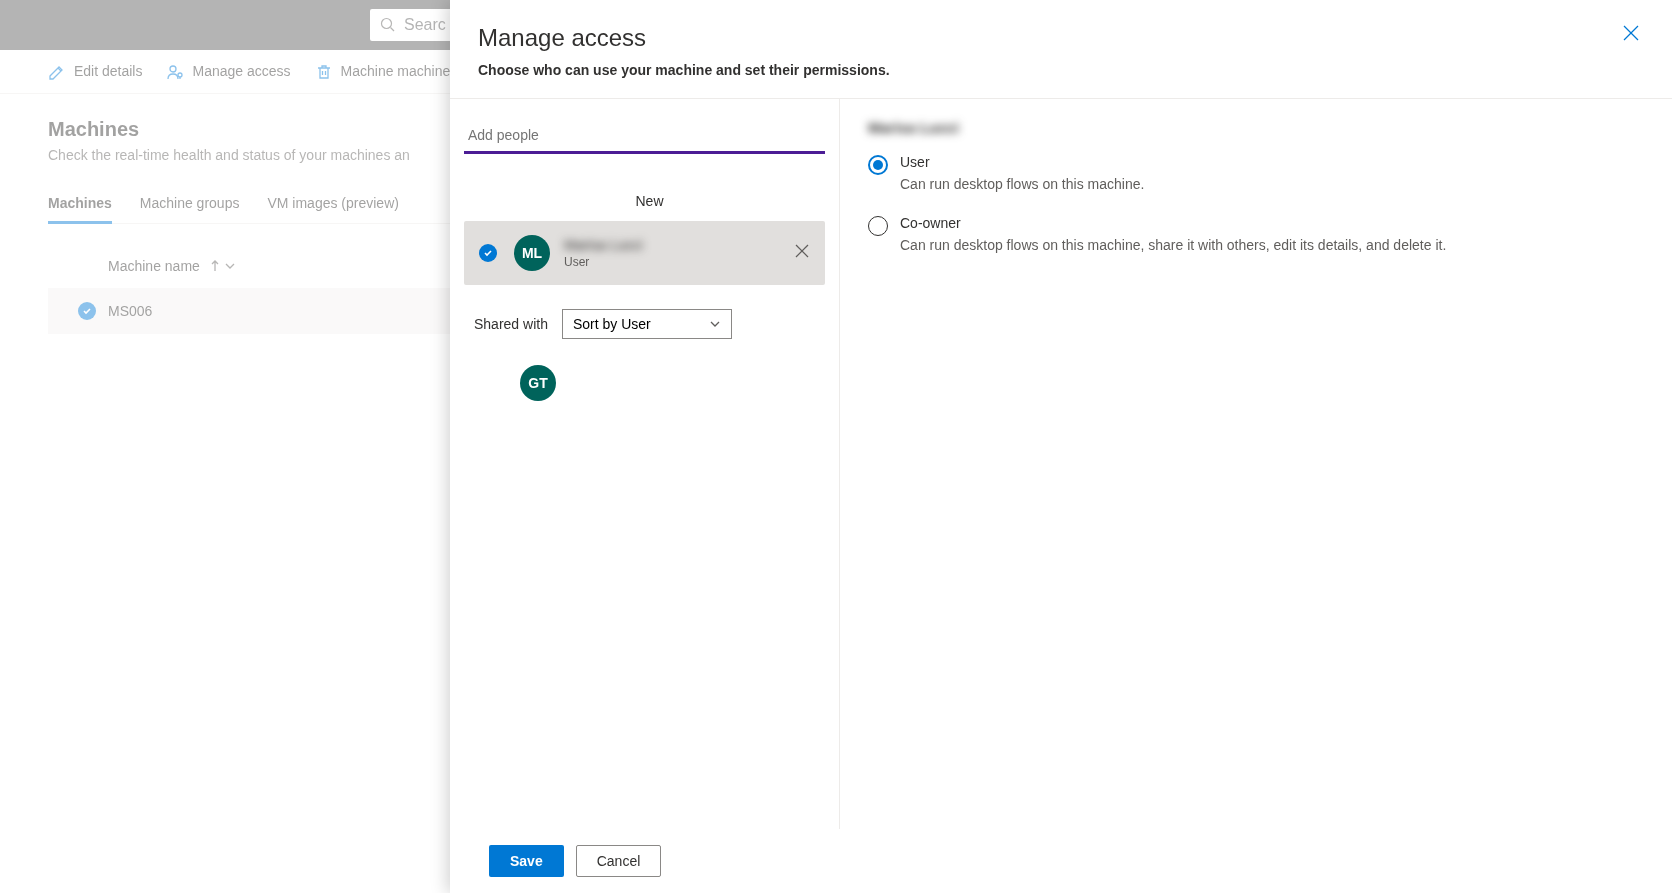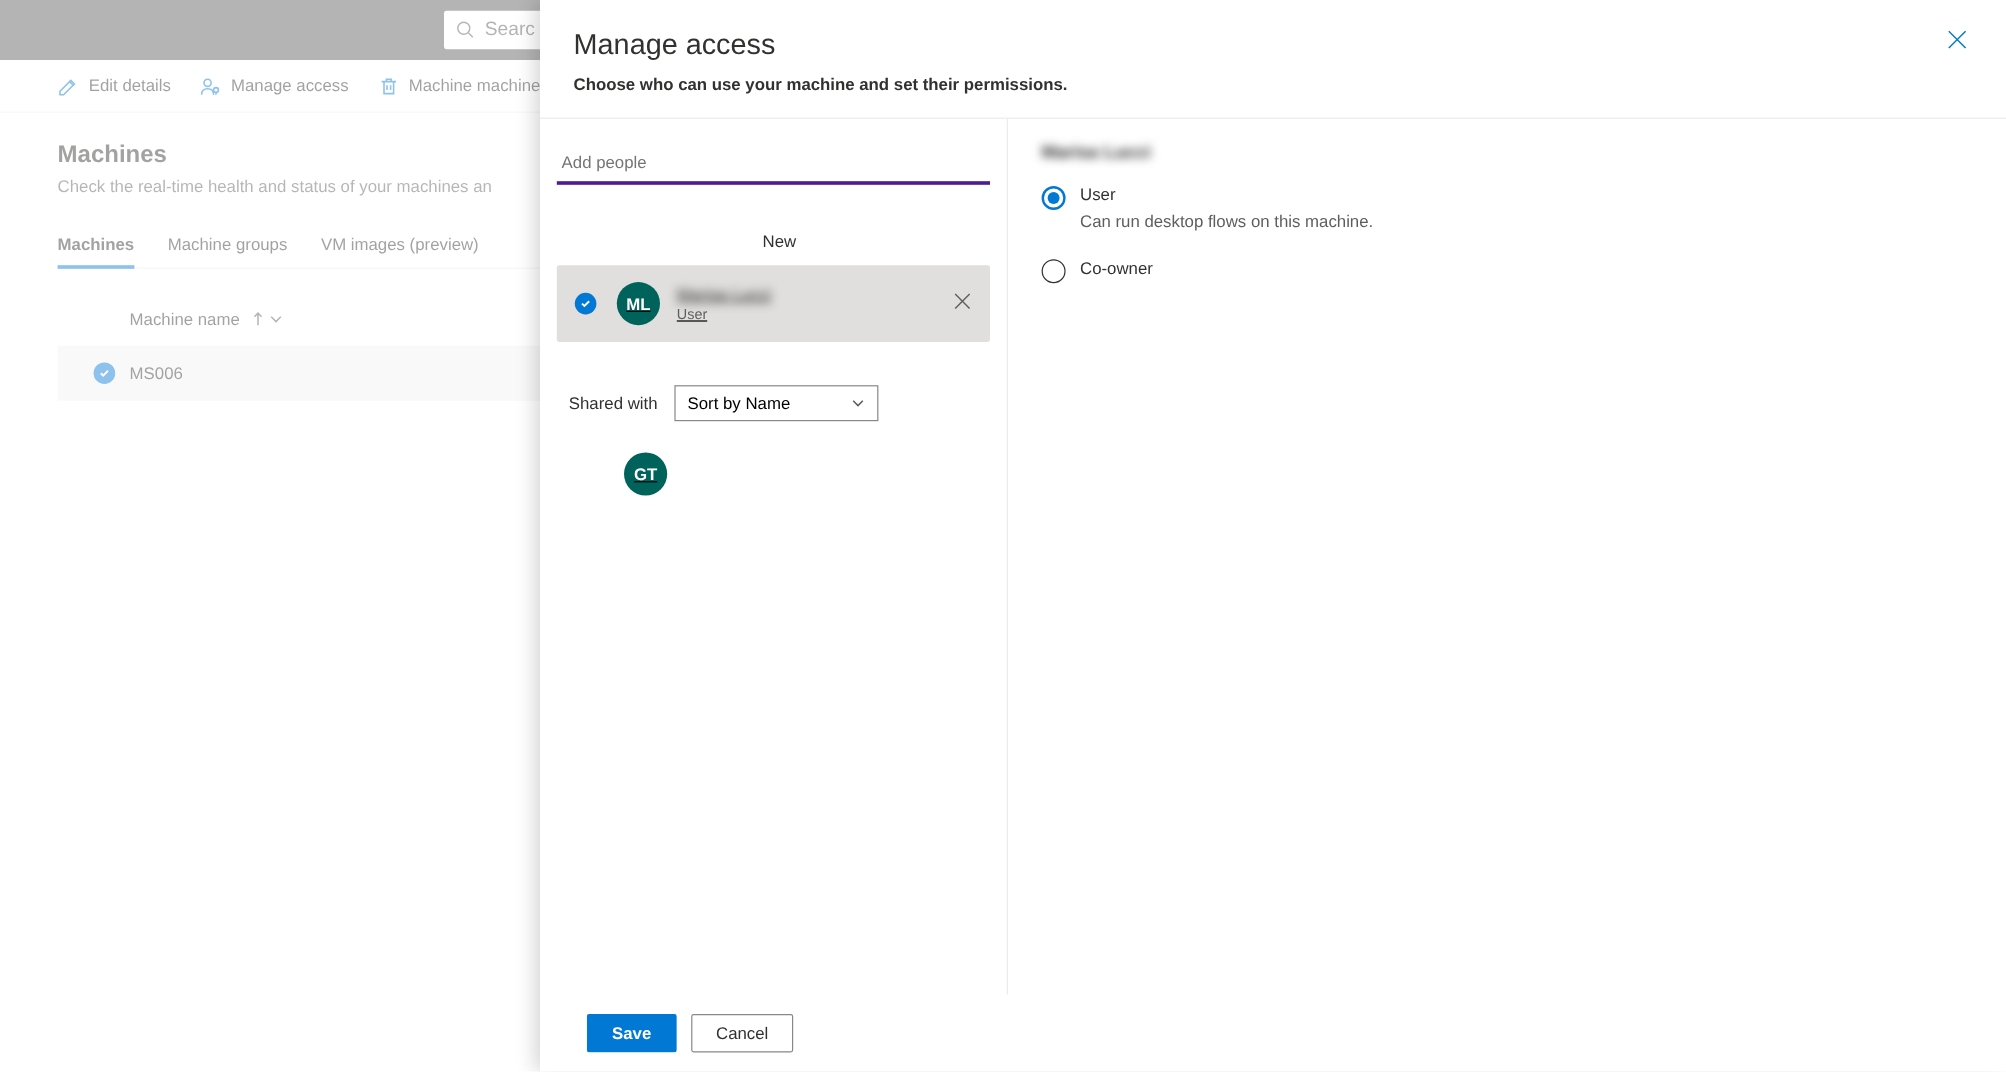--- a/index.html
+++ b/index.html
@@ -48,33 +48,33 @@
     .close-btn svg { width: 18px; height: 18px; }
     
     .panel-body { flex: 1; display: flex; overflow: hidden; }
     .panel-left { width: 390px; border-right: 1px solid #edebe9; padding: 20px 14px 20px 14px; }
     .panel-right { flex: 1; padding: 20px 28px; }
     
     .add-people-input { width: 100%; border: none; border-bottom: 3px solid #4c1d95; padding: 8px 4px; font-size: 14px; color: #b91c1c; margin-bottom: 39px; outline: none; }
     
     .section-label { font-size: 14px; color: #323130; margin-bottom: 12px; padding-left: 10px; text-align: center; }
     
-    .person-card { display: flex; align-items: center; padding: 14px 12px; border-radius: 2px; position: relative; gap: 14px; text-decoration: underline; }
+    .person-card { display: flex; align-items: center; padding: 14px 12px; border-radius: 2px; position: relative; gap: 14px; }
     .person-card.selected { background: #e1dfdd; }
     .person-check { width: 24px; display: flex; justify-content: center; }
     .avatar { width: 36px; height: 36px; border-radius: 50%; background: #00635b; color: #fff; font-weight: 600; font-size: 14px; display: flex; align-items: center; justify-content: center; flex-shrink: 0; }
     .person-info { flex: 1; }
     .person-name { font-size: 14px; color: #323130; }
     .person-name.blurred { filter: blur(4px); user-select: none; }
     .person-role { font-size: 12px; color: #605e5c; margin-top: 2px; }
     .remove-x { color: #605e5c; cursor: pointer; padding: 4px; }
     .remove-x svg { width: 14px; height: 14px; }
     
     
-    .shared-with-row { display: flex; align-items: center; gap: 14px; margin-top: 36px; padding-left: 10px; margin-bottom: 12px; }
+    .shared-with-row { display: flex; align-items: center; gap: 14px; margin-top: 24px; padding-left: 10px; margin-bottom: 12px; }
     .shared-label { font-size: 14px; color: #323130; }
     .sort-select { border: 1px solid #8a8886; padding: 6px 10px; font-size: 14px; min-width: 170px; display: flex; justify-content: space-between; align-items: center; cursor: pointer; background: #fff; }
     
     .shared-person { padding-left: 56px; }
     
     
     .detail-name { font-size: 15px; font-weight: 600; color: #323130; margin-bottom: 18px; filter: blur(4px); user-select: none; }
     .radio-group { display: flex; flex-direction: column; gap: 20px; }
     .radio-item { display: flex; gap: 12px; }
     .radio-circle { width: 20px; height: 20px; border-radius: 50%; border: 1px solid #323130; flex-shrink: 0; display: flex; align-items: center; justify-content: center; margin-top: 1px; cursor: pointer; }
@@ -200,21 +200,21 @@
           <svg viewBox="0 0 14 14" fill="none" stroke="#605e5c" stroke-width="1.2">
               <line x1="1" y1="1" x2="13" y2="13"></line>
               <line x1="13" y1="1" x2="1" y2="13"></line>
             </svg>
         </div>
       </div>
       
       <div class="shared-with-row">
         <span class="shared-label">Shared with</span>
         <div class="sort-select">
-          <span>Sort by Name</span>
+          <span>Sort by User</span>
           <svg width="12" height="12" viewBox="0 0 12 12" fill="none" stroke="#605e5c" stroke-width="1.3">
               <path d="M2 4 L6 8 L10 4"></path>
             </svg>
         </div>
       </div>
       
       <div class="person-card shared-person">
         <div class="avatar">GT</div>
       </div>
     </div>
@@ -229,20 +229,21 @@
           </div>
           <div class="radio-labels">
             <div class="radio-title">User</div>
             <div class="radio-desc">Can run desktop flows on this machine.</div>
           </div>
         </div>
         <div class="radio-item">
           <div class="radio-circle"></div>
           <div class="radio-labels">
             <div class="radio-title">Co-owner</div>
+            <div class="radio-desc">Can run desktop flows on this machine, share it with others, edit its details, and delete it.</div>
           </div>
         </div>
       </div>
     </div>
   </div>
 
   <div class="panel-footer">
     <button class="btn btn-primary">Save</button>
     <button class="btn btn-secondary">Cancel</button>
   </div>

